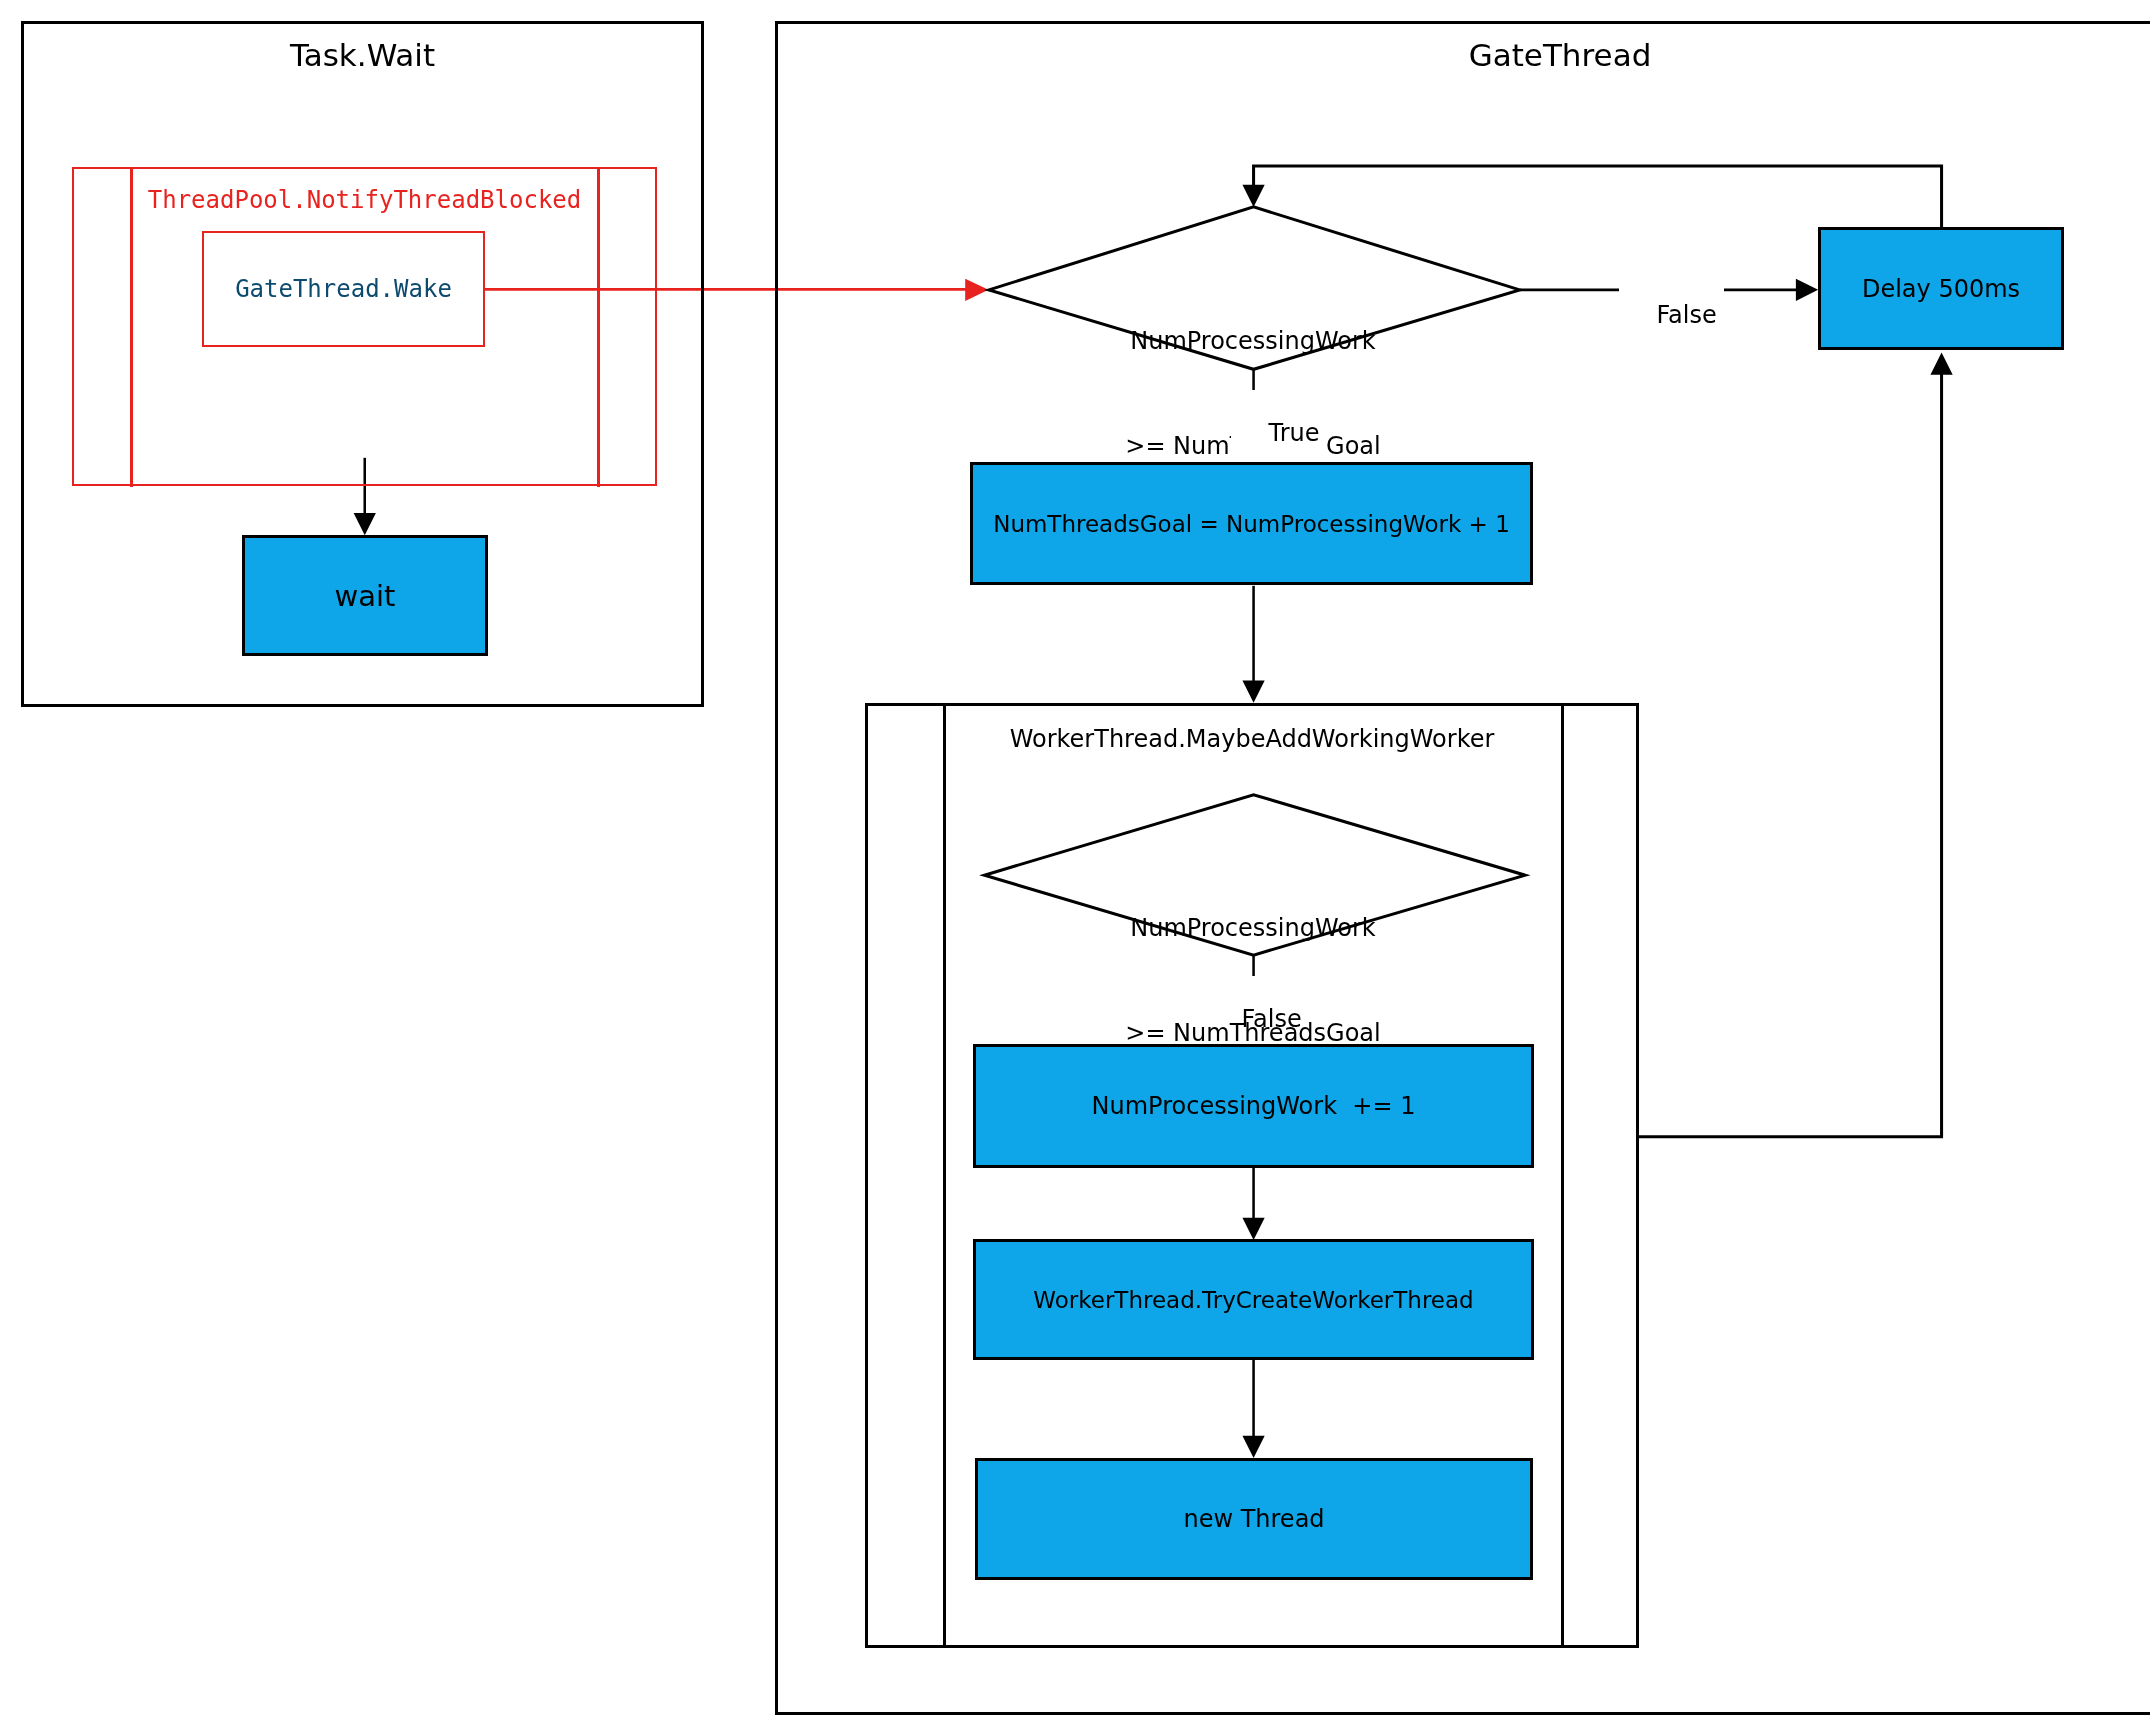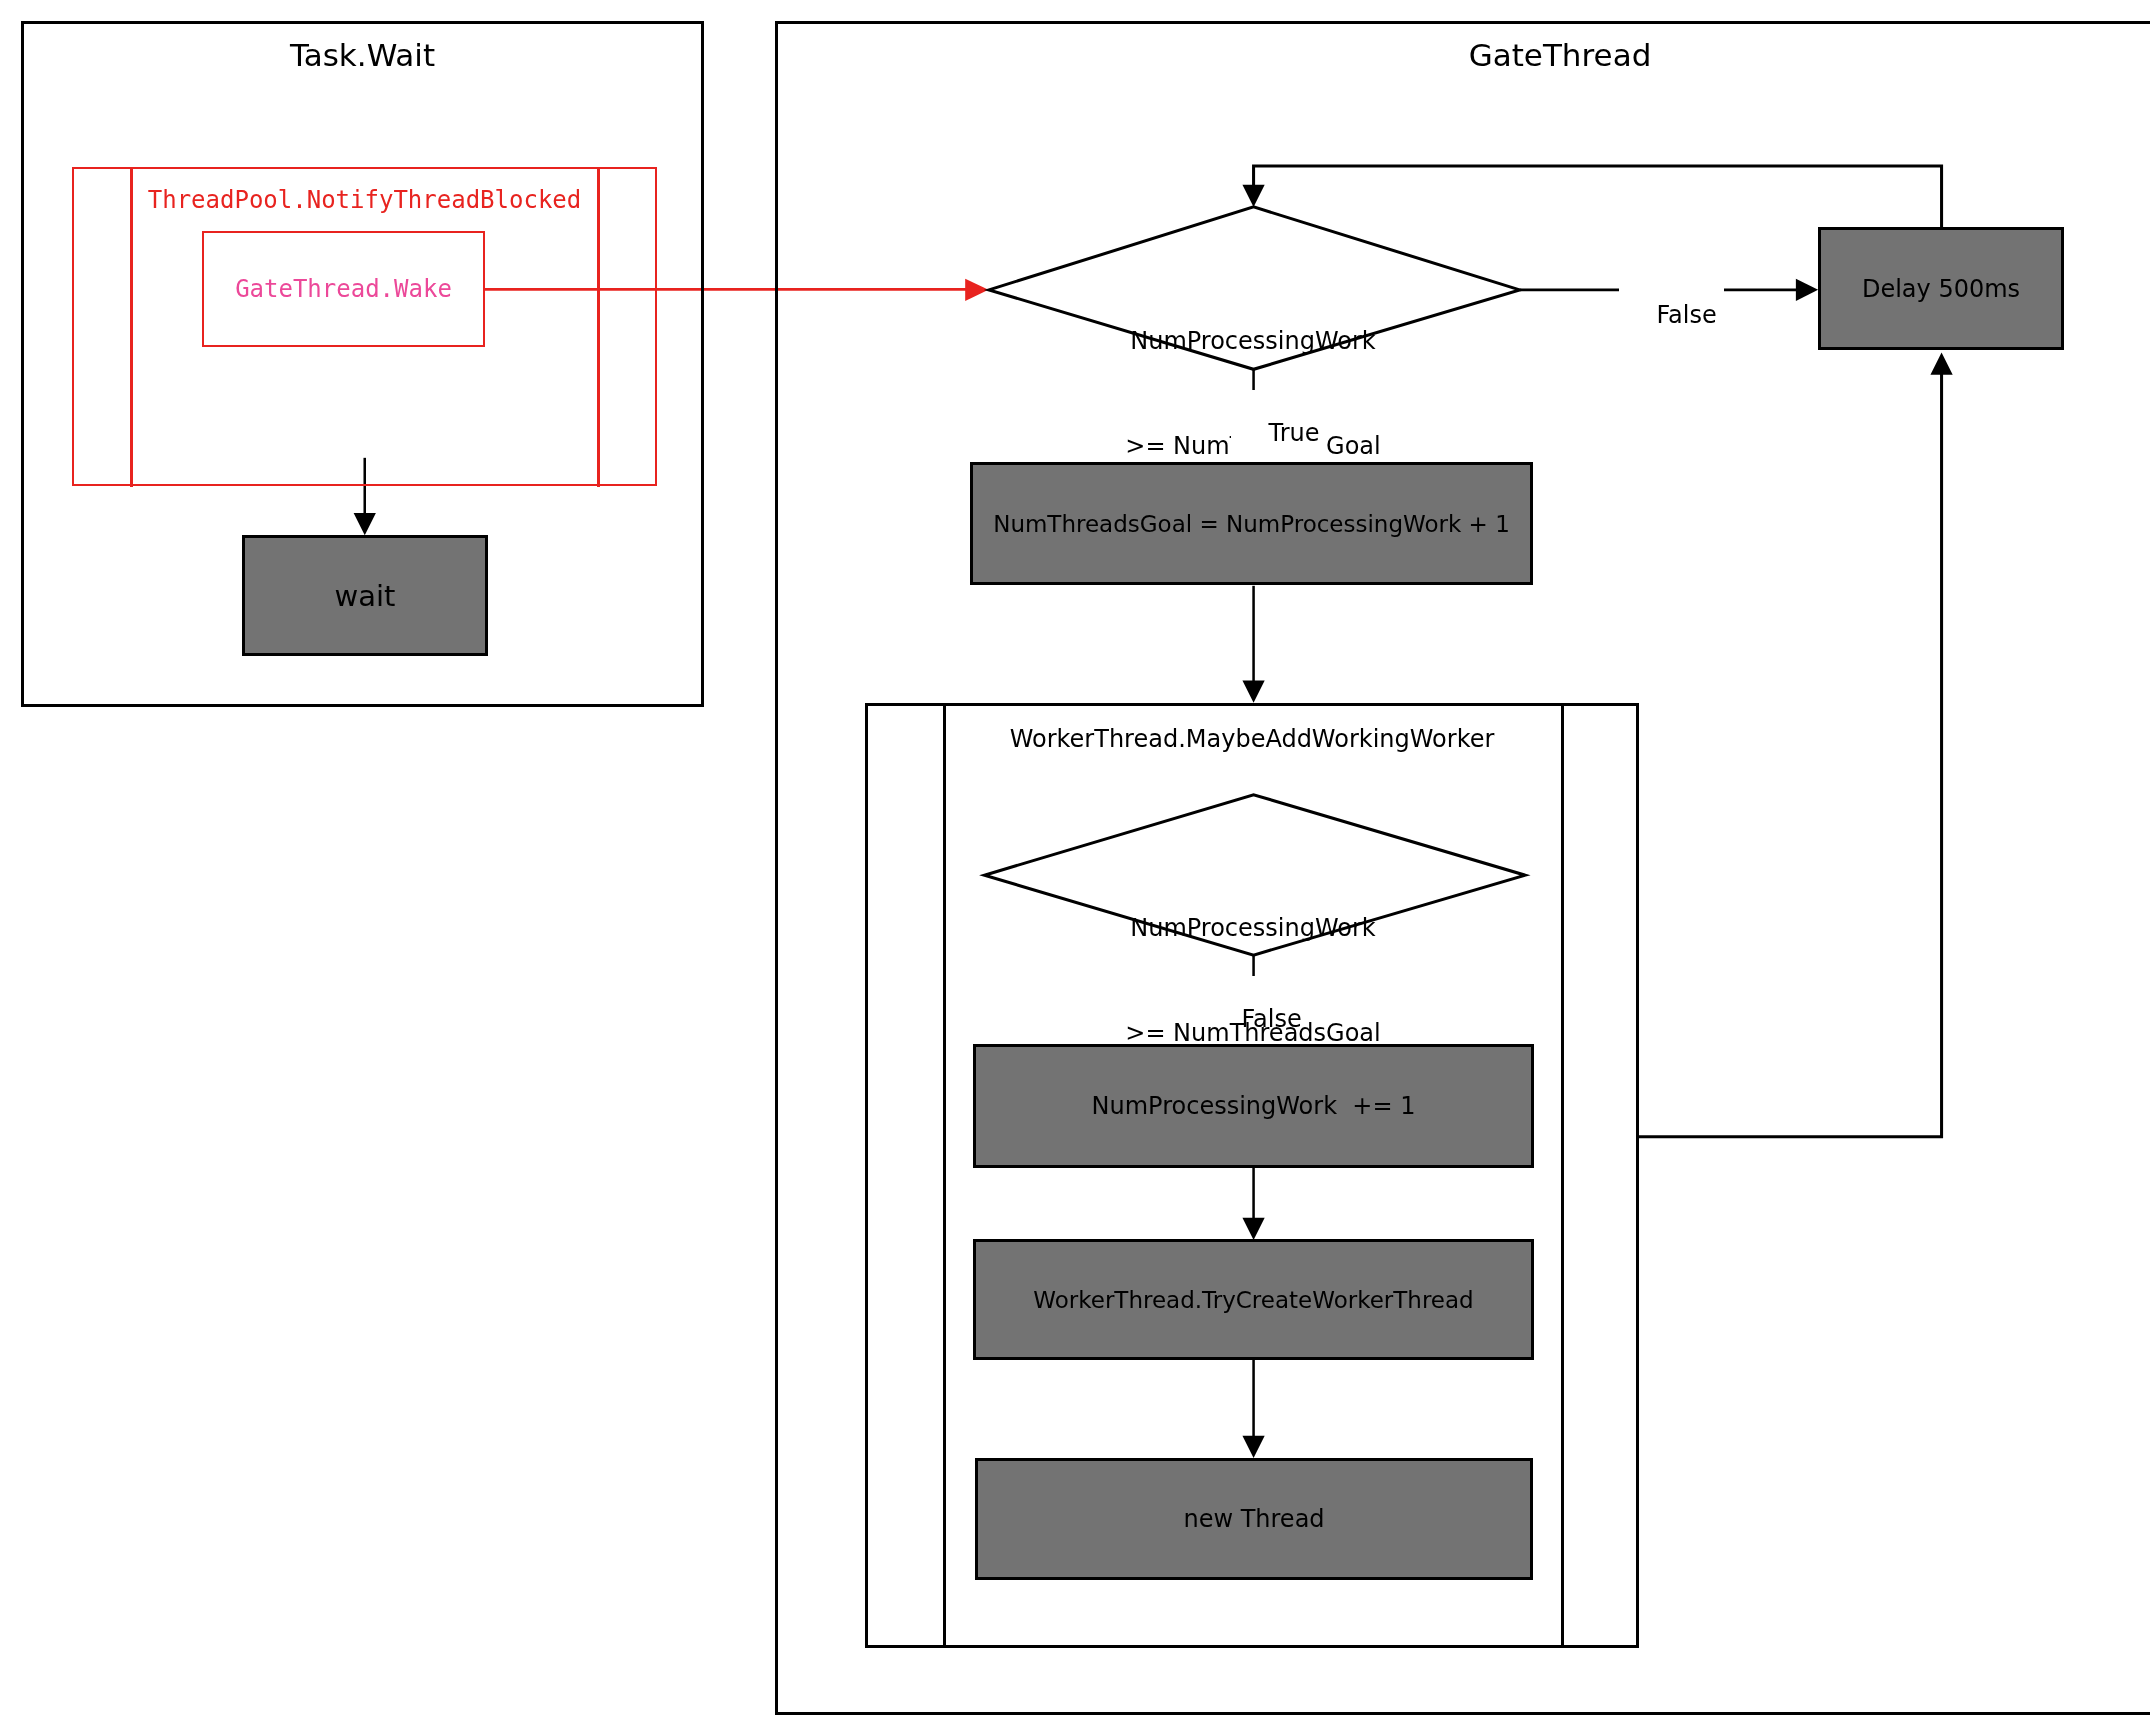--- a/index.html
+++ b/index.html
@@ -35,21 +35,21 @@
     left: 0; right: 0;
     top: 13px;
     text-align: center;
     font-size: 31px;
     line-height: 36px;
     white-space: pre;
   }
   .node {
     position: absolute;
     border: 3px solid #000000;
-    background: #737373;
+    background: #0ea5e9;
     box-sizing: border-box;
     display: flex;
     align-items: center;
     justify-content: center;
     z-index: 2;
     font-size: 24px;
     white-space: pre;
     text-align: center;
   }
   .node.thick { border-width: 3.5px; }
@@ -76,21 +76,21 @@
   }
   .red-node {
     position: absolute;
     border: 2.5px solid #e8231f;
     background: #ffffff;
     box-sizing: border-box;
     display: flex;
     align-items: center;
     justify-content: center;
     z-index: 3;
-    color: #ec4899;
+    color: #0c4a6e;
     font-family: "DejaVu Sans Mono", "Liberation Mono", monospace;
     font-size: 24px;
     white-space: pre;
   }
   .red-title {
     position: absolute;
     left: 0; right: 0;
     top: 17px;
     text-align: center;
     color: #e8231f;

